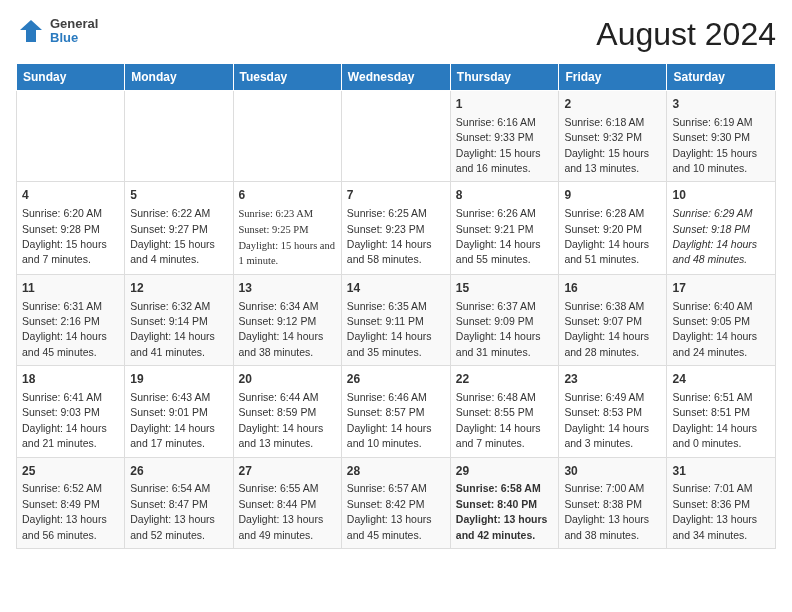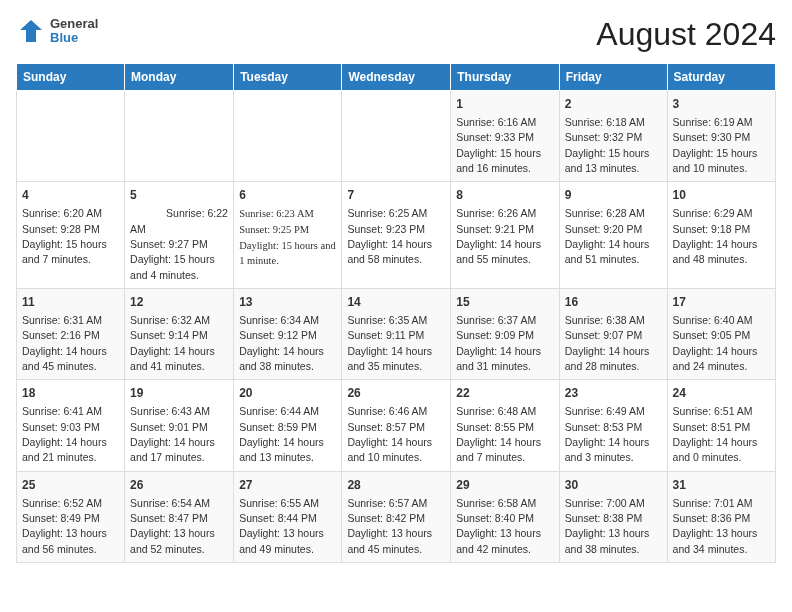--- a/index.html
+++ b/index.html
@@ -134,36 +134,36 @@
 Sunset: 9:32 PM
 Daylight: 15 hours and 13 minutes.</span></td>
         <td><span class="day-num">3</span><span class="day-info" style="white-space: pre-line;">Sunrise: 6:19 AM
 Sunset: 9:30 PM
 Daylight: 15 hours and 10 minutes.</span></td>
       </tr>
       <tr>
         <td><span class="day-num">4</span><span class="day-info" style="white-space: pre-line;">Sunrise: 6:20 AM
 Sunset: 9:28 PM
 Daylight: 15 hours and 7 minutes.</span></td>
-        <td><span class="day-num">5</span><span class="day-info" style="white-space: pre-line; margin-left: 36px;">Sunrise: 6:22 AM
+        <td><span class="day-num">5</span><span class="day-info" style="white-space: pre-line;">Sunrise: 6:22 AM
 Sunset: 9:27 PM
 Daylight: 15 hours and 4 minutes.</span></td>
         <td><span class="day-num">6</span><span class="day-info" style="white-space: pre-line; font-family: Liberation Serif, serif;">Sunrise: 6:23 AM
 Sunset: 9:25 PM
 Daylight: 15 hours and 1 minute.</span></td>
         <td><span class="day-num">7</span><span class="day-info" style="white-space: pre-line;">Sunrise: 6:25 AM
 Sunset: 9:23 PM
 Daylight: 14 hours and 58 minutes.</span></td>
         <td><span class="day-num">8</span><span class="day-info" style="white-space: pre-line;">Sunrise: 6:26 AM
 Sunset: 9:21 PM
 Daylight: 14 hours and 55 minutes.</span></td>
         <td><span class="day-num">9</span><span class="day-info" style="white-space: pre-line;">Sunrise: 6:28 AM
 Sunset: 9:20 PM
 Daylight: 14 hours and 51 minutes.</span></td>
-        <td><span class="day-num">10</span><span class="day-info" style="white-space: pre-line;">Sunrise: 6:29 AM
+        <td><span class="day-num">10</span><span class="day-info" style="white-space: pre-line; font-style: italic;">Sunrise: 6:29 AM
 Sunset: 9:18 PM
 Daylight: 14 hours and 48 minutes.</span></td>
       </tr>
       <tr>
         <td><span class="day-num">11</span><span class="day-info" style="white-space: pre-line;">Sunrise: 6:31 AM
 Sunset: 2:16 PM
 Daylight: 14 hours and 45 minutes.</span></td>
         <td><span class="day-num">12</span><span class="day-info" style="white-space: pre-line;">Sunrise: 6:32 AM
 Sunset: 9:14 PM
 Daylight: 14 hours and 41 minutes.</span></td>
@@ -212,21 +212,21 @@
 Daylight: 13 hours and 56 minutes.</span></td>
         <td><span class="day-num">26</span><span class="day-info" style="white-space: pre-line;">Sunrise: 6:54 AM
 Sunset: 8:47 PM
 Daylight: 13 hours and 52 minutes.</span></td>
         <td><span class="day-num">27</span><span class="day-info" style="white-space: pre-line;">Sunrise: 6:55 AM
 Sunset: 8:44 PM
 Daylight: 13 hours and 49 minutes.</span></td>
         <td><span class="day-num">28</span><span class="day-info" style="white-space: pre-line;">Sunrise: 6:57 AM
 Sunset: 8:42 PM
 Daylight: 13 hours and 45 minutes.</span></td>
-        <td><span class="day-num">29</span><span class="day-info" style="white-space: pre-line;">Sunrise: 6:58 AM
+        <td><span class="day-num">29</span><span class="day-info" style="white-space: pre-line; font-weight: bold;">Sunrise: 6:58 AM
 Sunset: 8:40 PM
 Daylight: 13 hours and 42 minutes.</span></td>
         <td><span class="day-num">30</span><span class="day-info" style="white-space: pre-line;">Sunrise: 7:00 AM
 Sunset: 8:38 PM
 Daylight: 13 hours and 38 minutes.</span></td>
         <td><span class="day-num">31</span><span class="day-info" style="white-space: pre-line;">Sunrise: 7:01 AM
 Sunset: 8:36 PM
 Daylight: 13 hours and 34 minutes.</span></td>
       </tr>
     </tbody>

